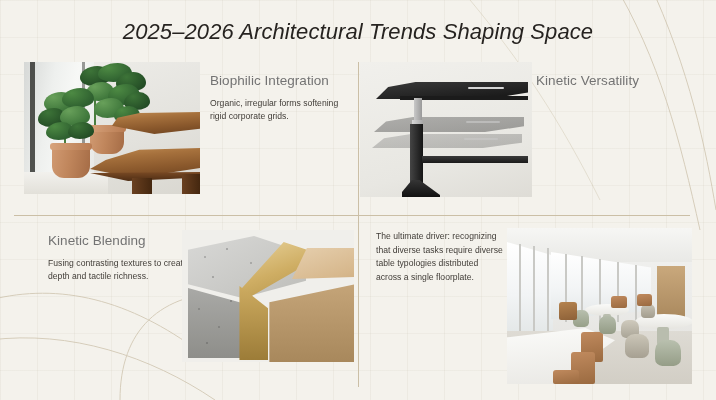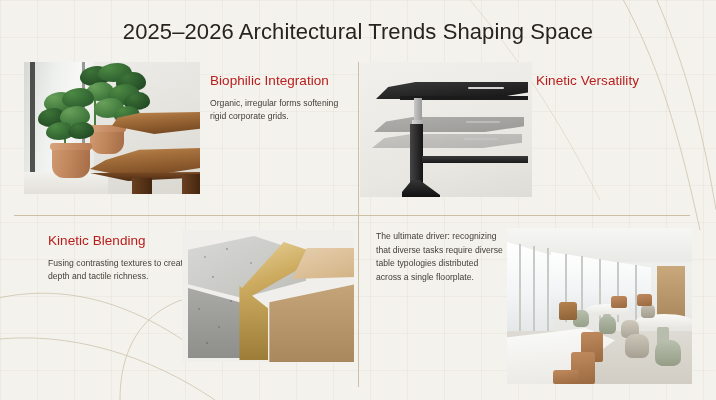--- a/index.html
+++ b/index.html
@@ -33,32 +33,32 @@
   .divider-v{
     position:absolute; width:1px;
     background:#cbbfa6; z-index:3;
   }
 
   
   .title{
     position:absolute; top:19px; left:0; width:716px;
     text-align:center;
     font-size:22px; font-weight:400; letter-spacing:.1px;
-    color:#262320; z-index:6; white-space:nowrap;
+    color:#262320; z-index:6; white-space:nowrap;font-style:italic;
   }
 
   
   .card{ position:absolute; z-index:5; }
   .card-figure{
     position:absolute; overflow:hidden;
     background:#e9e6de;
   }
   .card-text{ position:absolute; }
   .card-title{
-    font-size:13.5px; font-weight:400; color:#b91c1c;
+    font-size:13.5px; font-weight:400; color:#737373;
     line-height:1.3; letter-spacing:.05px; margin-bottom:7px;
   }
   .card-body{
     font-size:8.6px; font-weight:400; color:#403c37;
     line-height:1.58; letter-spacing:.02px;
   }
 
   
   .ph{ position:absolute; inset:0; }
   .p1-wall{ position:absolute; inset:0; background:linear-gradient(160deg,#efeeea 0%,#e3e2dd 60%,#d9d7d0 100%); }

